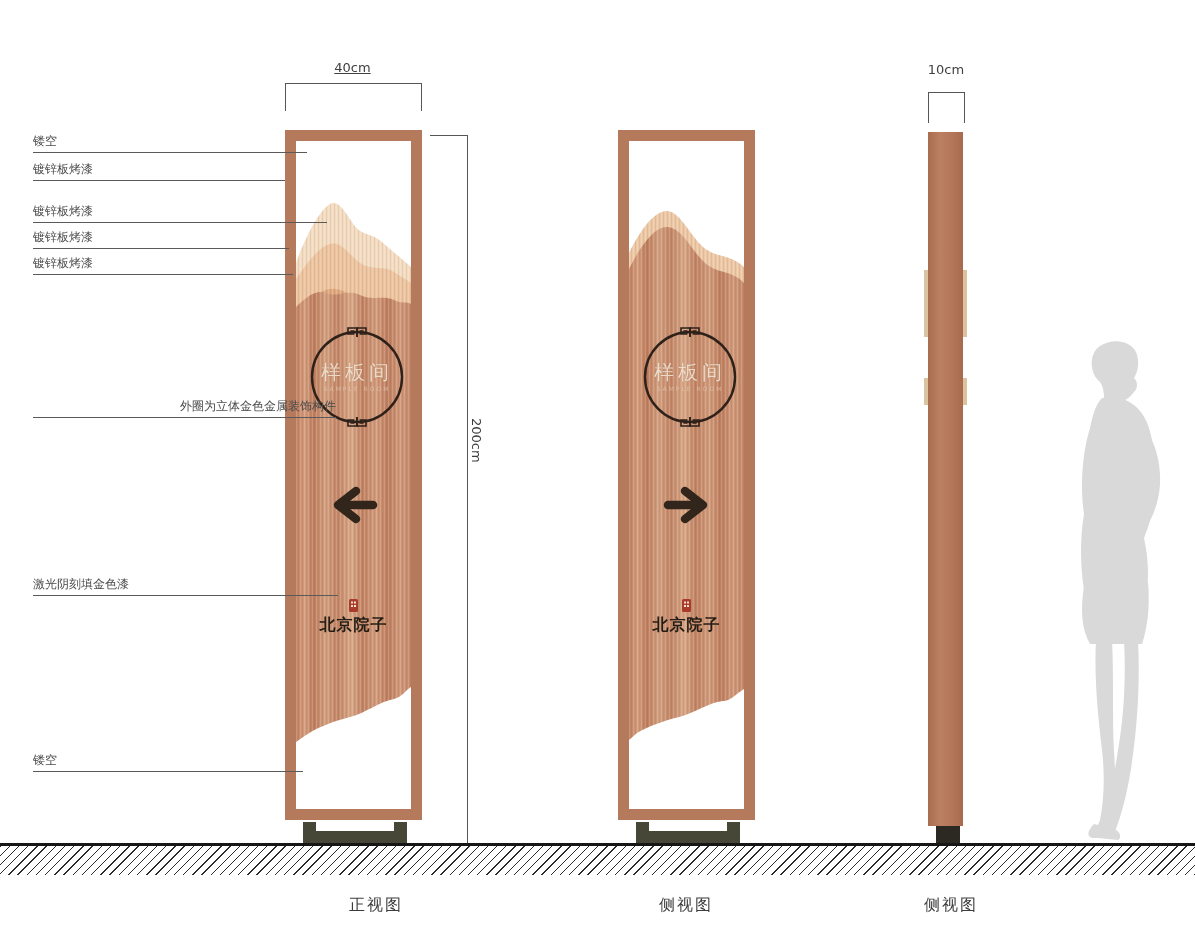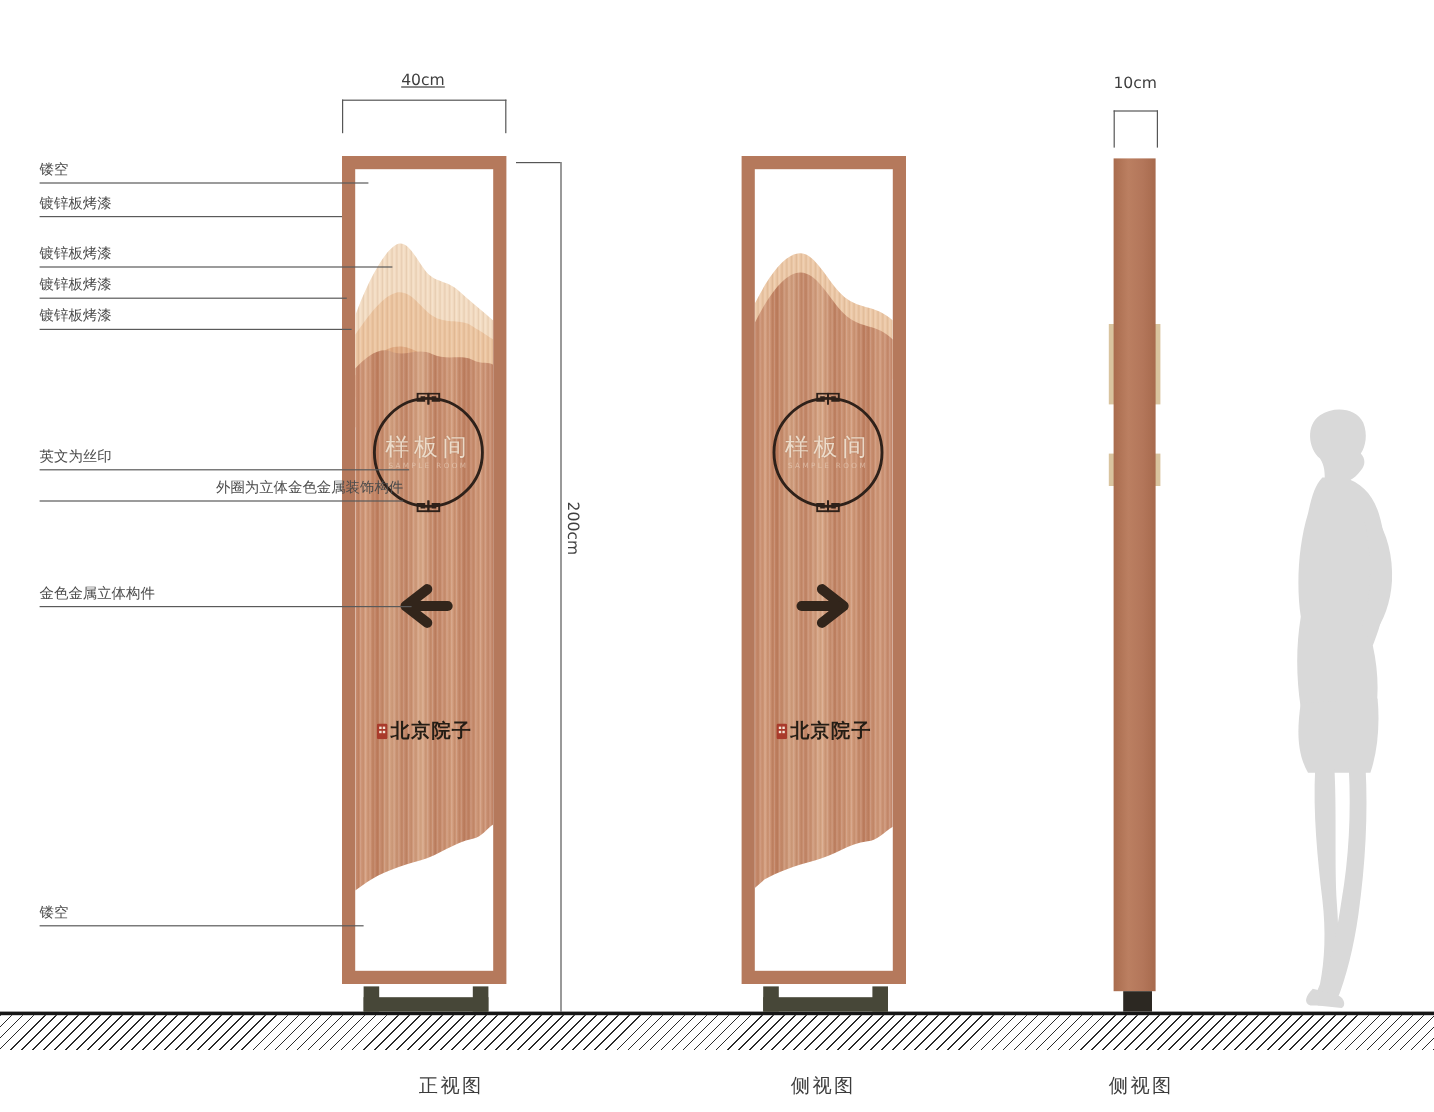--- a/index.html
+++ b/index.html
@@ -29,21 +29,21 @@
   .circle-wrap svg{position:absolute;inset:0;}
   .room-name{position:absolute;left:0;right:0;top:32px;text-align:center;font-size:20px;
              letter-spacing:4px;color:rgba(250,240,226,0.82);
              text-shadow:0 0 1px rgba(120,70,40,0.45);white-space:nowrap;}
   .room-en{position:absolute;left:0;right:0;top:58px;text-align:center;font-size:6px;
            letter-spacing:2px;color:rgba(248,238,224,0.42);white-space:nowrap;}
 
   .arrow-wrap{position:absolute;left:32px;top:344px;width:52px;height:40px;}
 
   .brand-row{position:absolute;left:0;right:0;top:458px;display:flex;align-items:center;
-             justify-content:center;gap:3px;}
+             justify-content:center;gap:3px;flex-direction:column;}
   .brand-text{font-family:"DejaVu Serif","Liberation Serif",serif;font-weight:bold;
               font-size:16px;color:#241d15;letter-spacing:1px;white-space:nowrap;}
 
   
   .base{position:absolute;z-index:2;}
   .base .foot{position:absolute;top:0;width:13px;height:21px;background:#474738;}
   .base .bar{position:absolute;left:0;right:0;bottom:0;height:12px;background:#474738;}
 
   .ground{position:absolute;left:0;top:843px;width:1195px;height:29px;z-index:1;
           border-top:3px solid #161616;
@@ -65,23 +65,22 @@
 </head>
 <body>
 
 <div class="stage">
 
   <div class="callout" style="top:133px;width:274px;"><span>镂空</span></div>
   <div class="callout" style="top:161px;width:252px;"><span>镀锌板烤漆</span></div>
   <div class="callout" style="top:203px;width:294px;"><span>镀锌板烤漆</span></div>
   <div class="callout" style="top:229px;width:256px;"><span>镀锌板烤漆</span></div>
   <div class="callout" style="top:255px;width:260px;"><span>镀锌板烤漆</span></div>
-  <div class="callout" style="top:372px;width:308px;"><span>英文为丝印</span></div>
   <div class="callout" style="top:398px;width:303px;text-align:right;"><span>外圈为立体金色金属装饰构件</span></div>
-  <div class="callout" style="top:486px;width:310px;"><span>金色金属立体构件</span></div>
+  <div class="callout" style="top:576px;width:305px;"><span>激光阴刻填金色漆</span></div>
   <div class="callout" style="top:752px;width:270px;"><span>镂空</span></div>
 
   <div class="dim-label" style="left:285px;top:60px;width:135px;text-decoration:underline;">40cm</div>
   <div class="dim-bracket" style="left:285px;top:83px;width:135px;height:27px;"></div>
 
   <div class="dim-label" style="left:910px;top:62px;width:72px;">10cm</div>
   <div class="dim-bracket" style="left:928px;top:92px;width:35px;height:30px;"></div>
 
   <div class="dim-htick" style="left:430px;top:135px;width:37px;"></div>
   <div class="dim-vline" style="left:467px;top:135px;height:708px;"></div>

